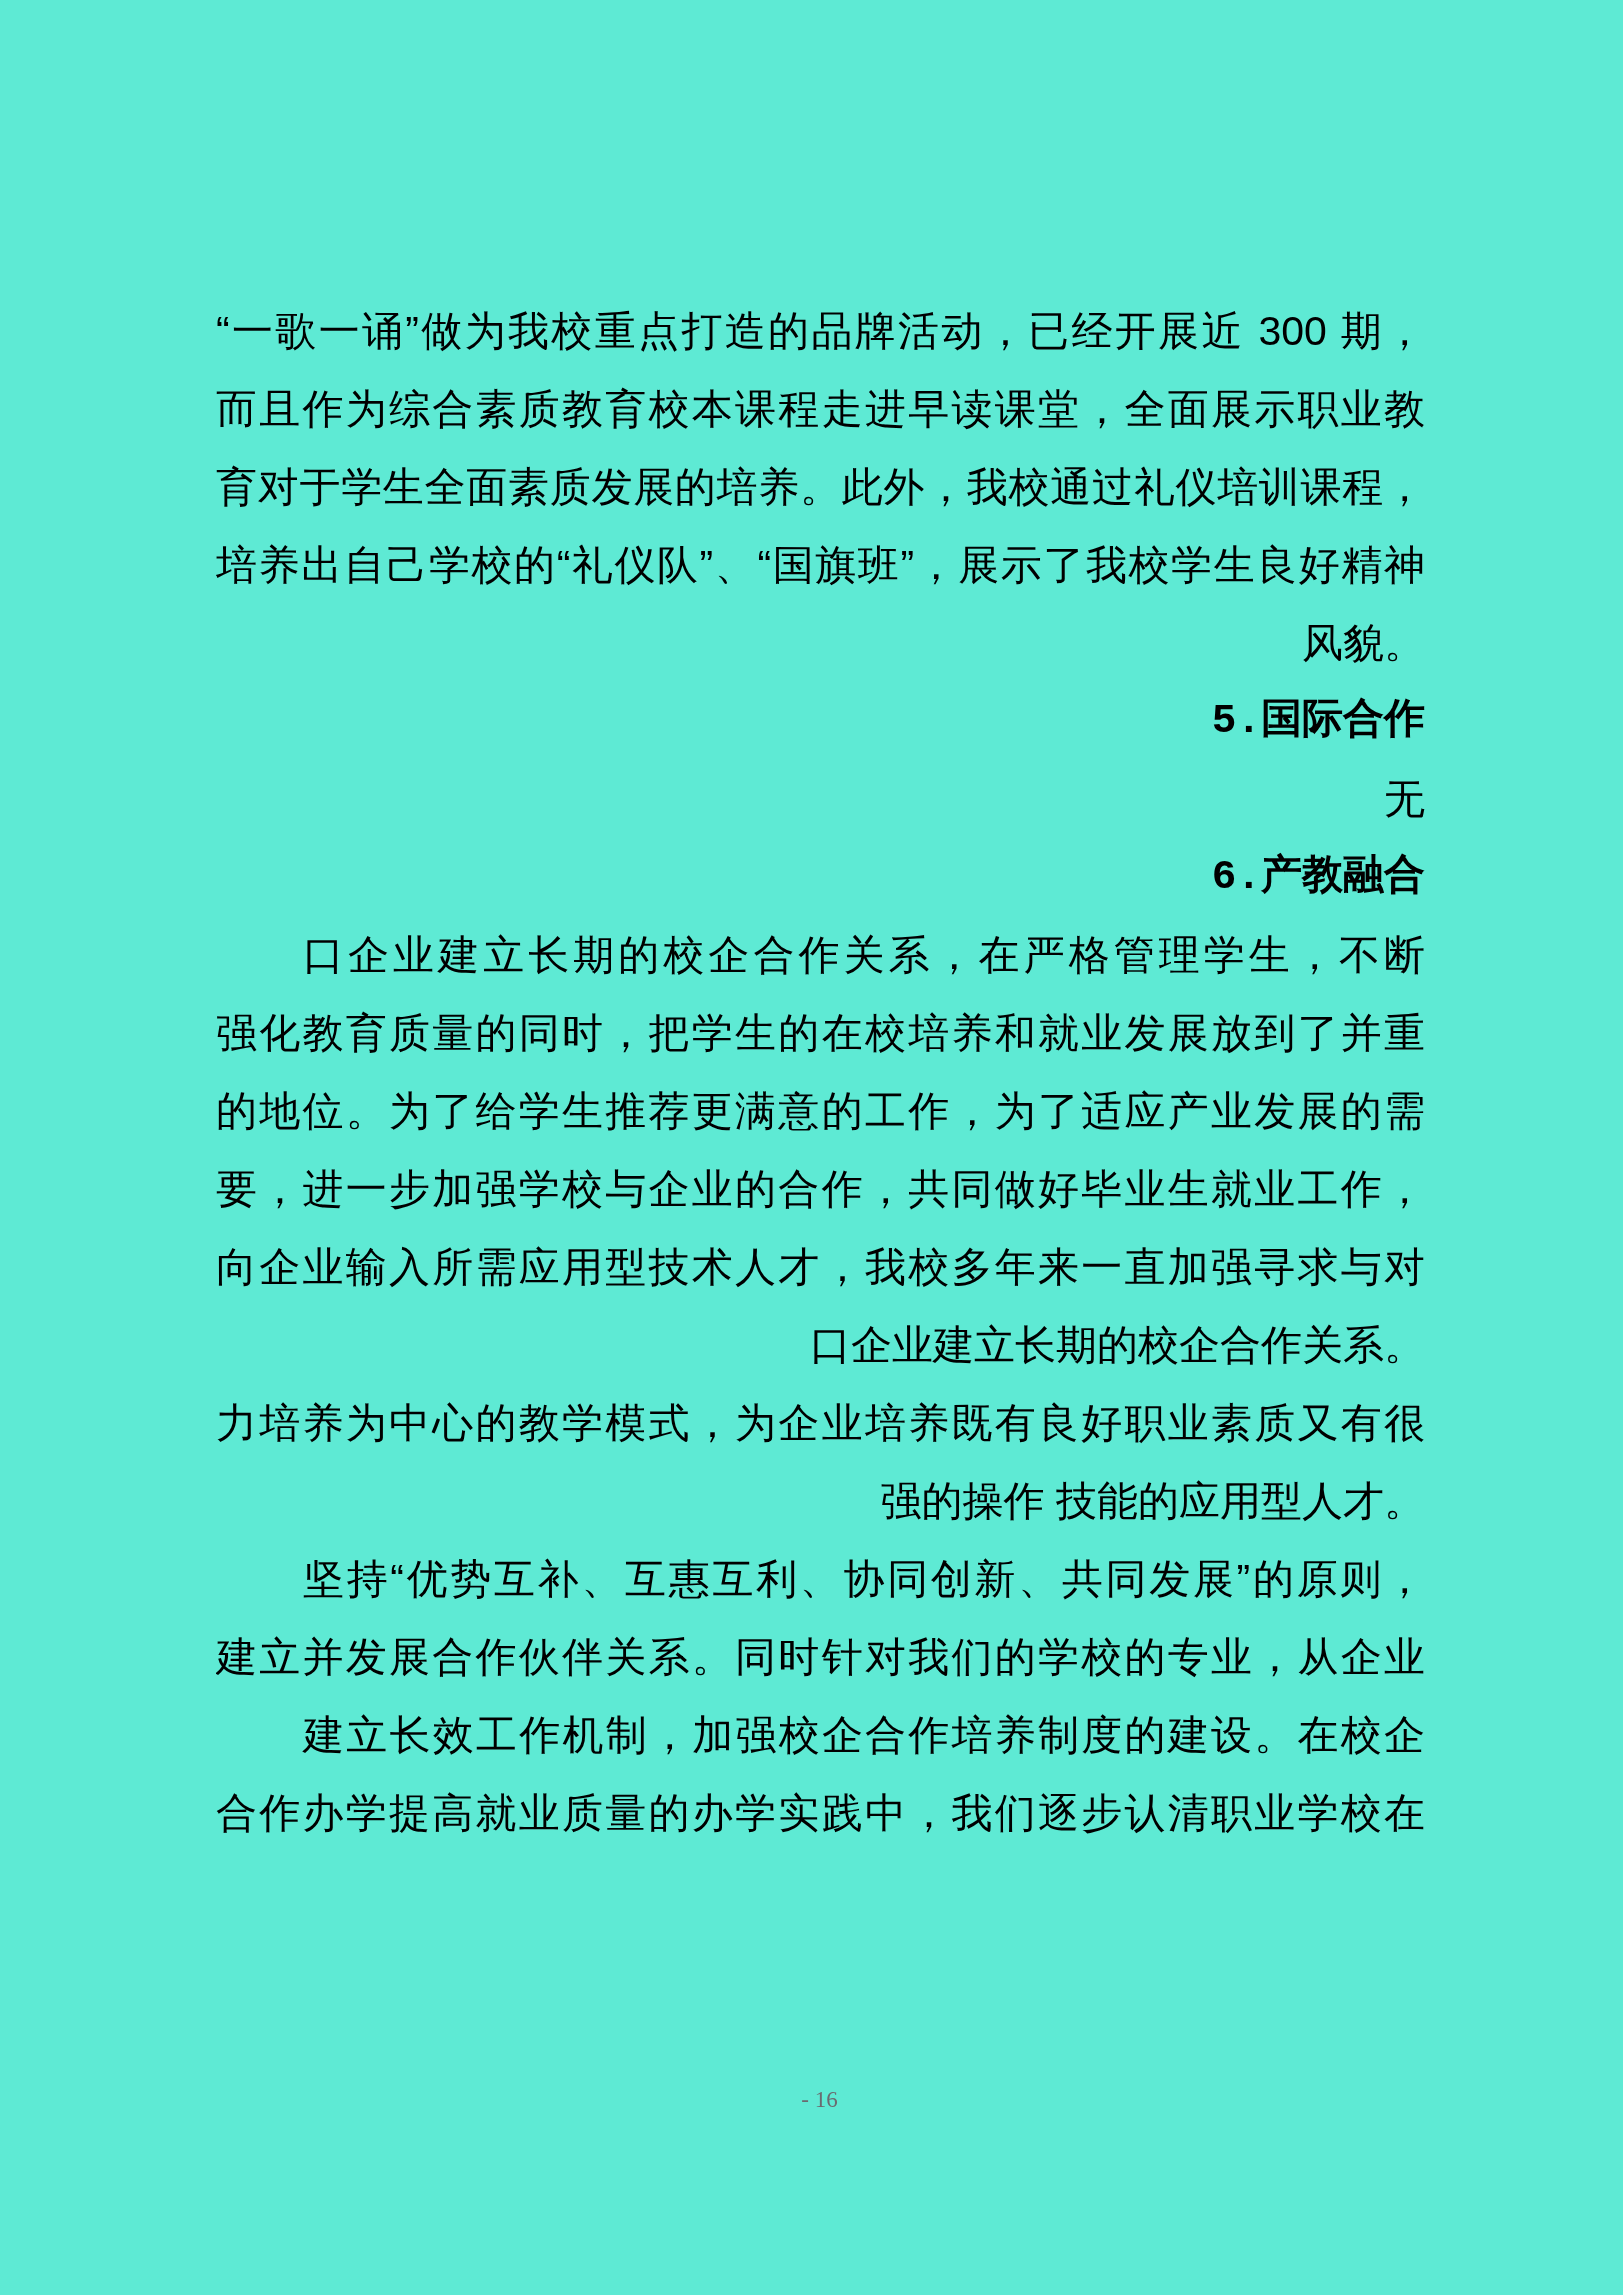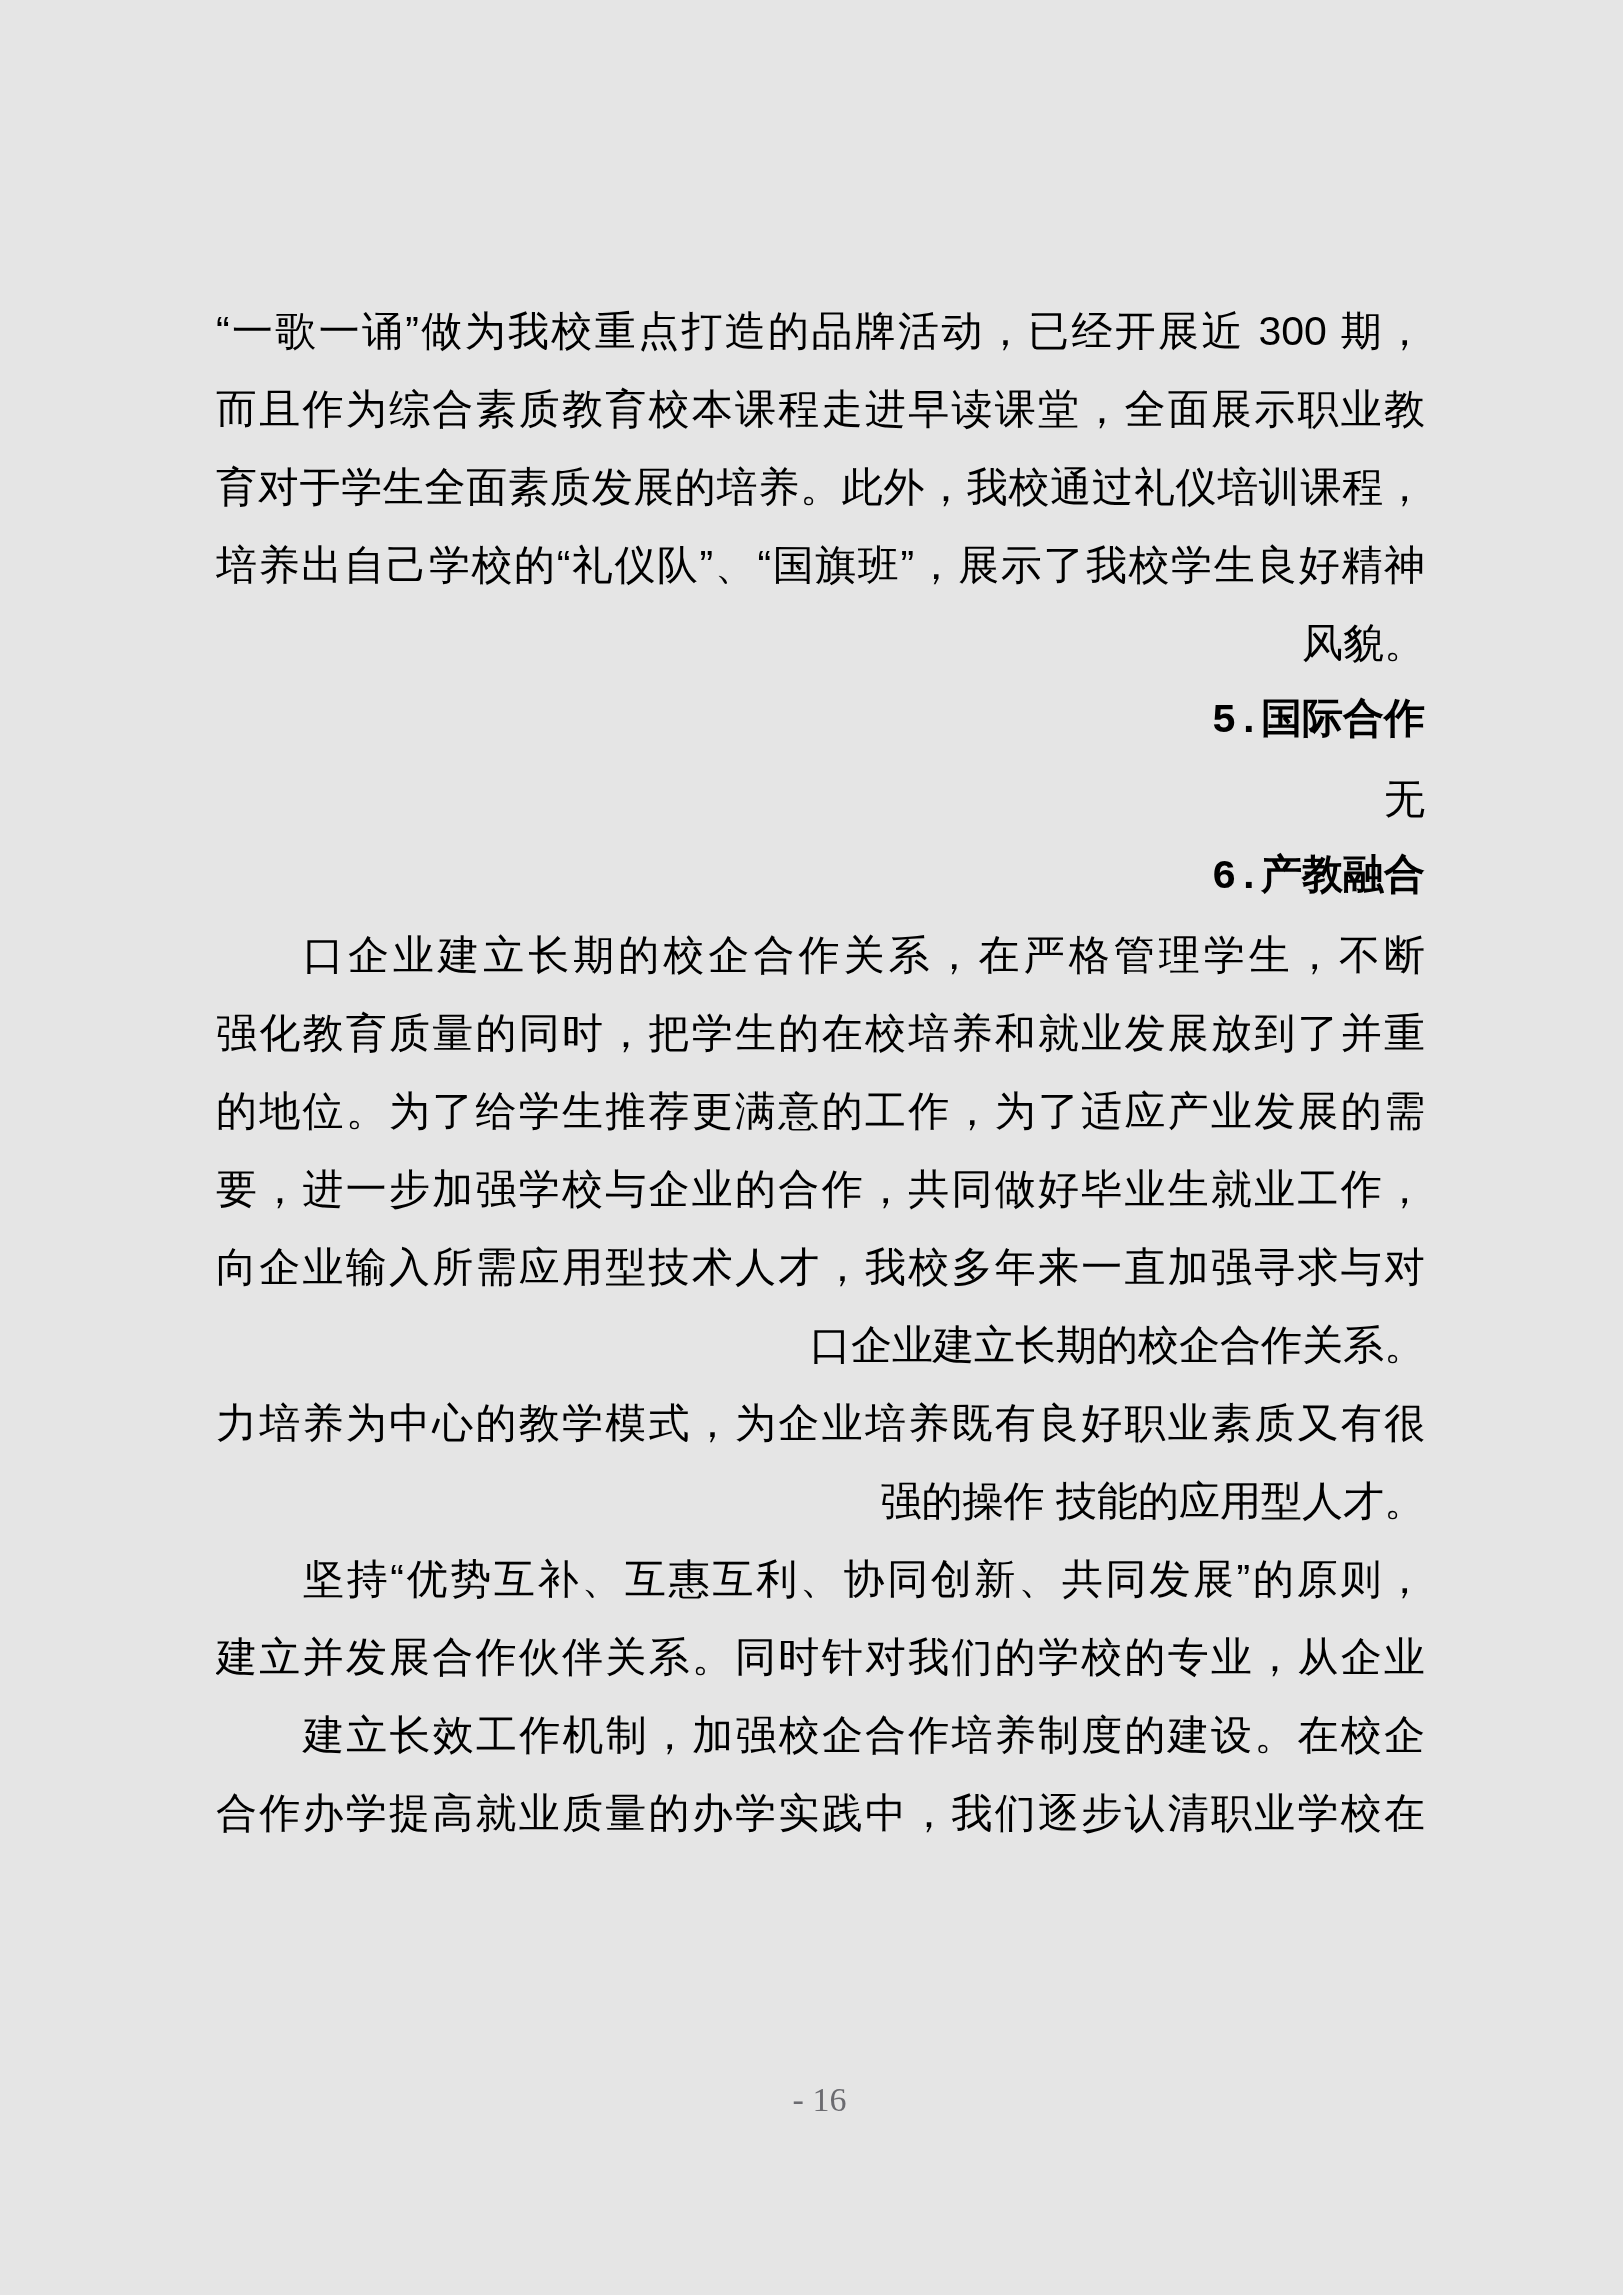--- a/index.html
+++ b/index.html
@@ -4,21 +4,21 @@
 <style>
   html, body {
     margin: 0;
     padding: 0;
     background: #ffffff;
   }
   .page {
     position: relative;
     width: 1623px;
     height: 2295px;
-    background: #e5e5e5;
+    background: #5eead4;
     overflow: hidden;
     font-family: "Liberation Sans", sans-serif;
     color: #000000;
   }
   .doc-body {
     position: absolute;
     left: 216px;
     top: 292px;
     width: 1209px;
   }
@@ -50,21 +50,21 @@
     font-family: Liberation Mono, monospace;
   }
   .footer {
     position: absolute;
     top: 2081px;
     left: 0;
     width: 1623px;
     text-align: center;
     text-indent: 16px;
     font-family: "Liberation Serif", serif;
-    font-size: 34px;
+    font-size: 23px;
     line-height: 38px;
     color: #6b6b70;
   }
 </style>
 </head>
 <body>
 
 <div class="page">
   <div class="doc-body">
     <div class="ln full">“一歌一诵”做为我校重点打造的品牌活动，已经开展近 300 期，</div>

